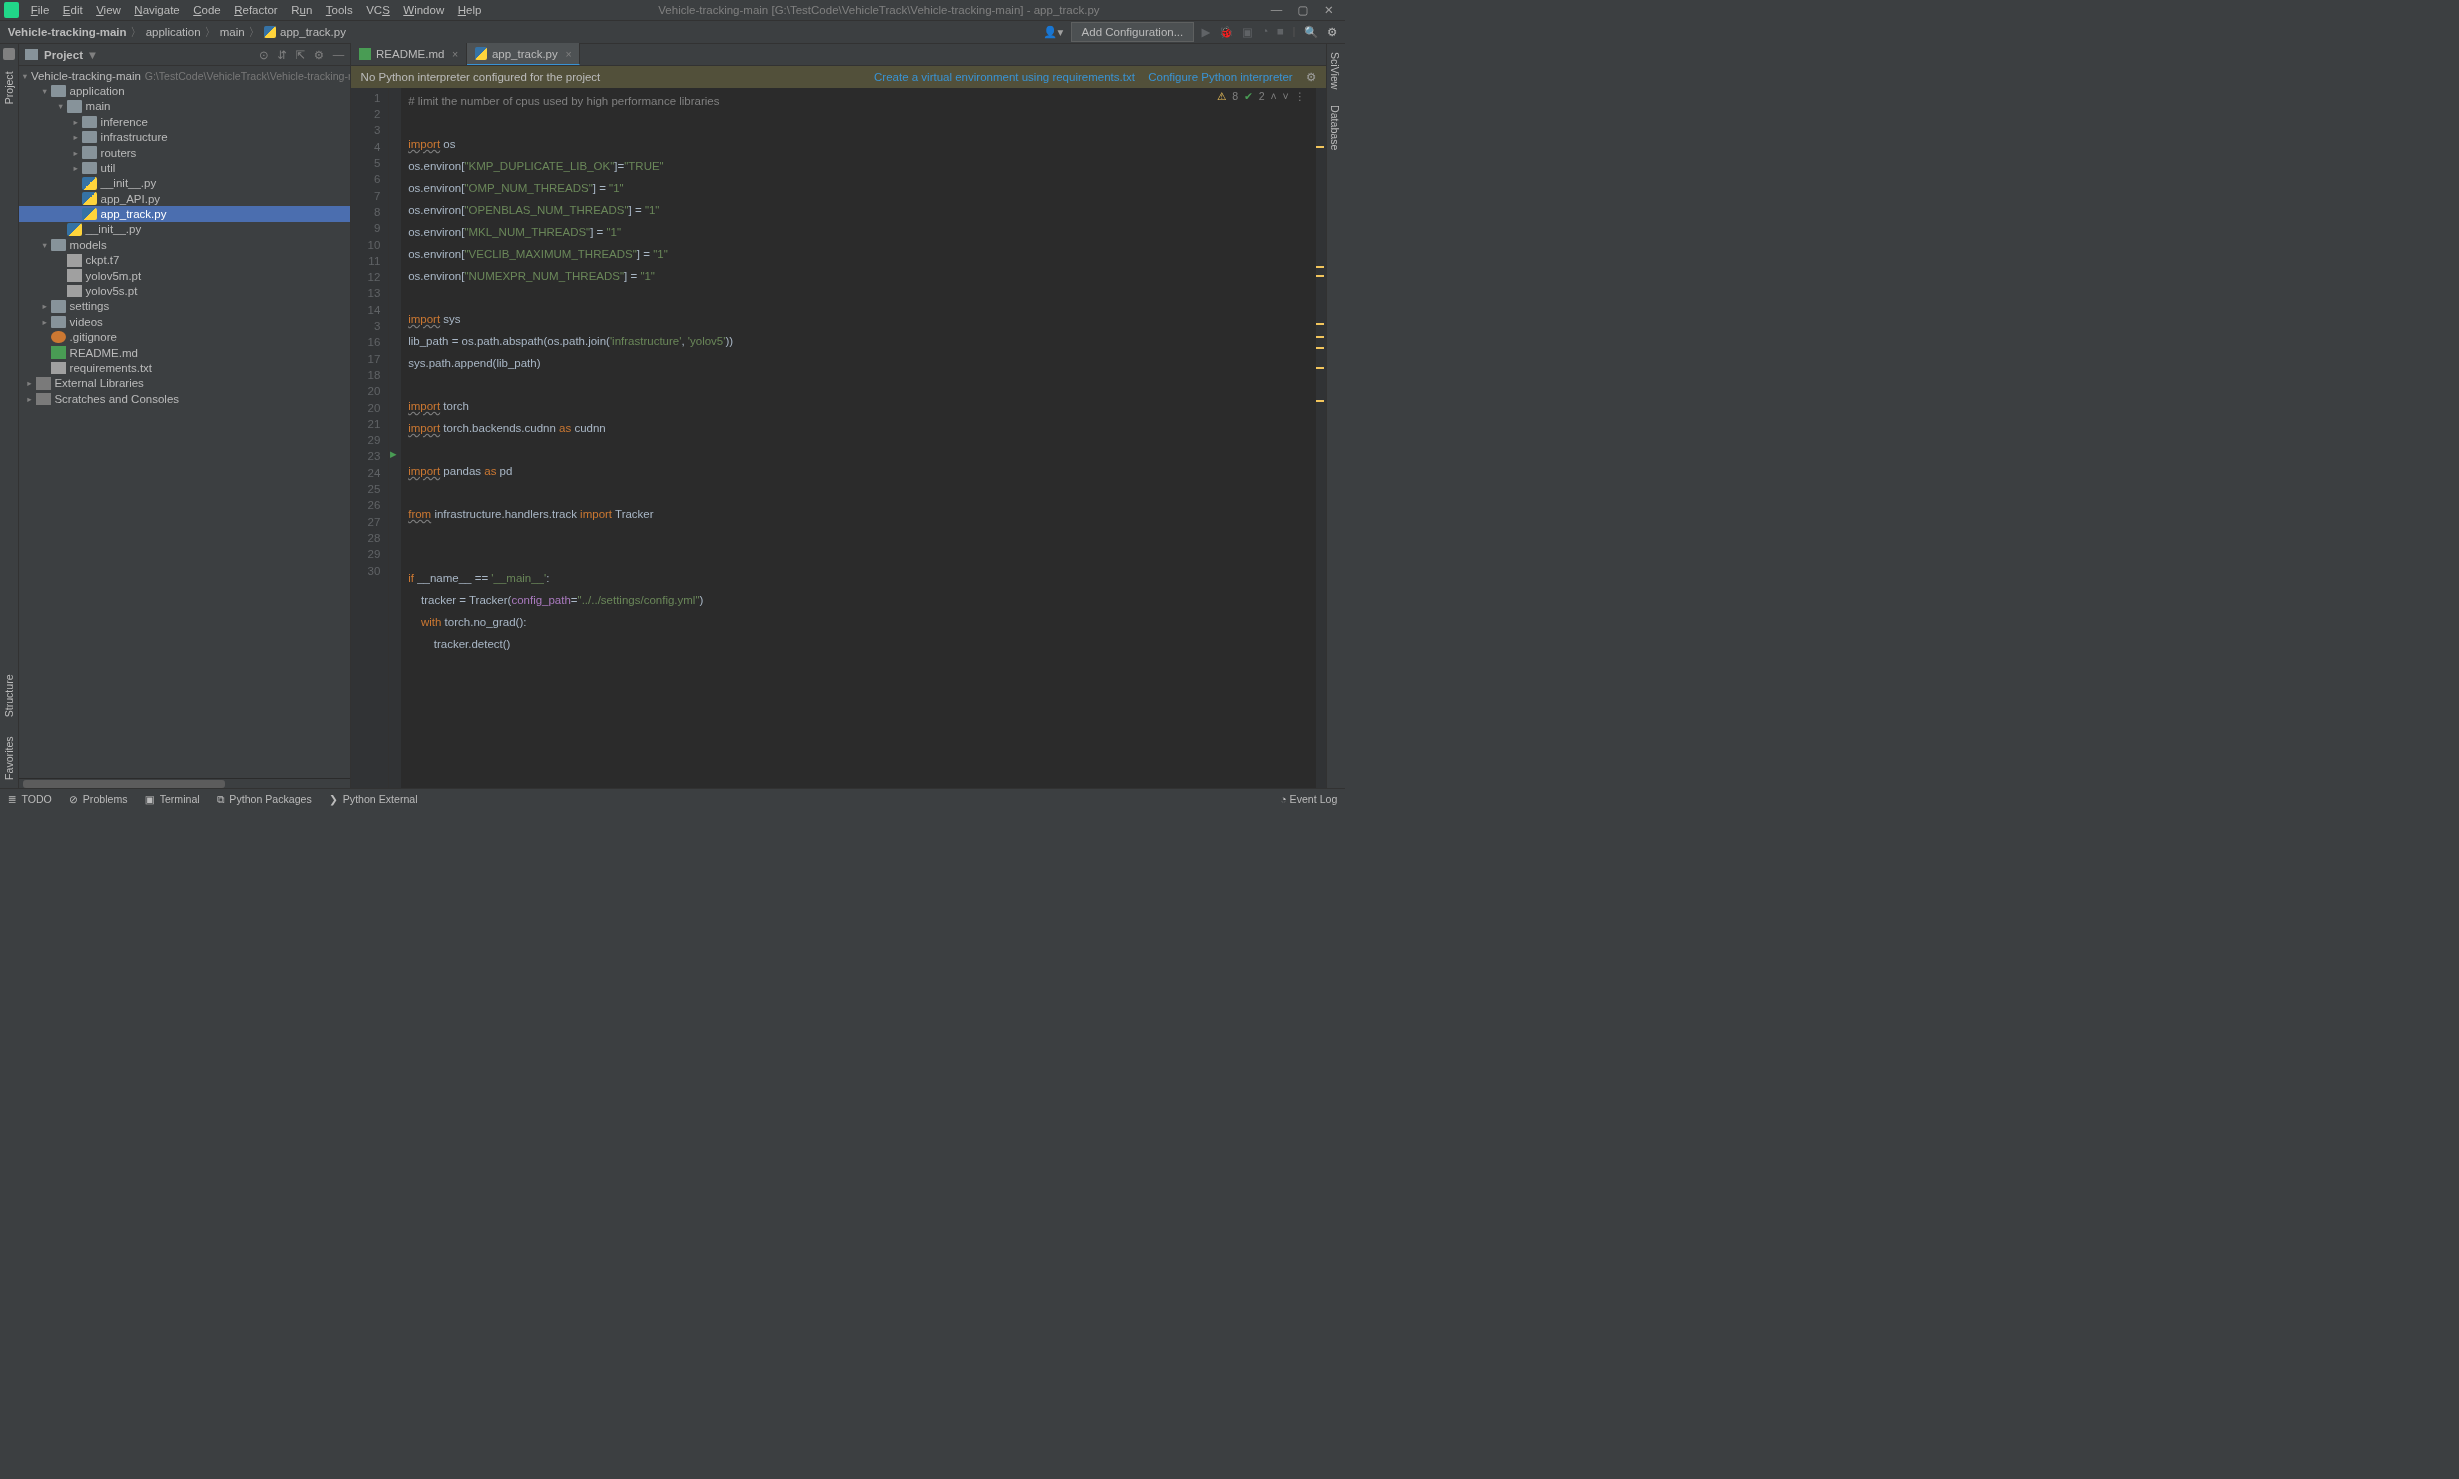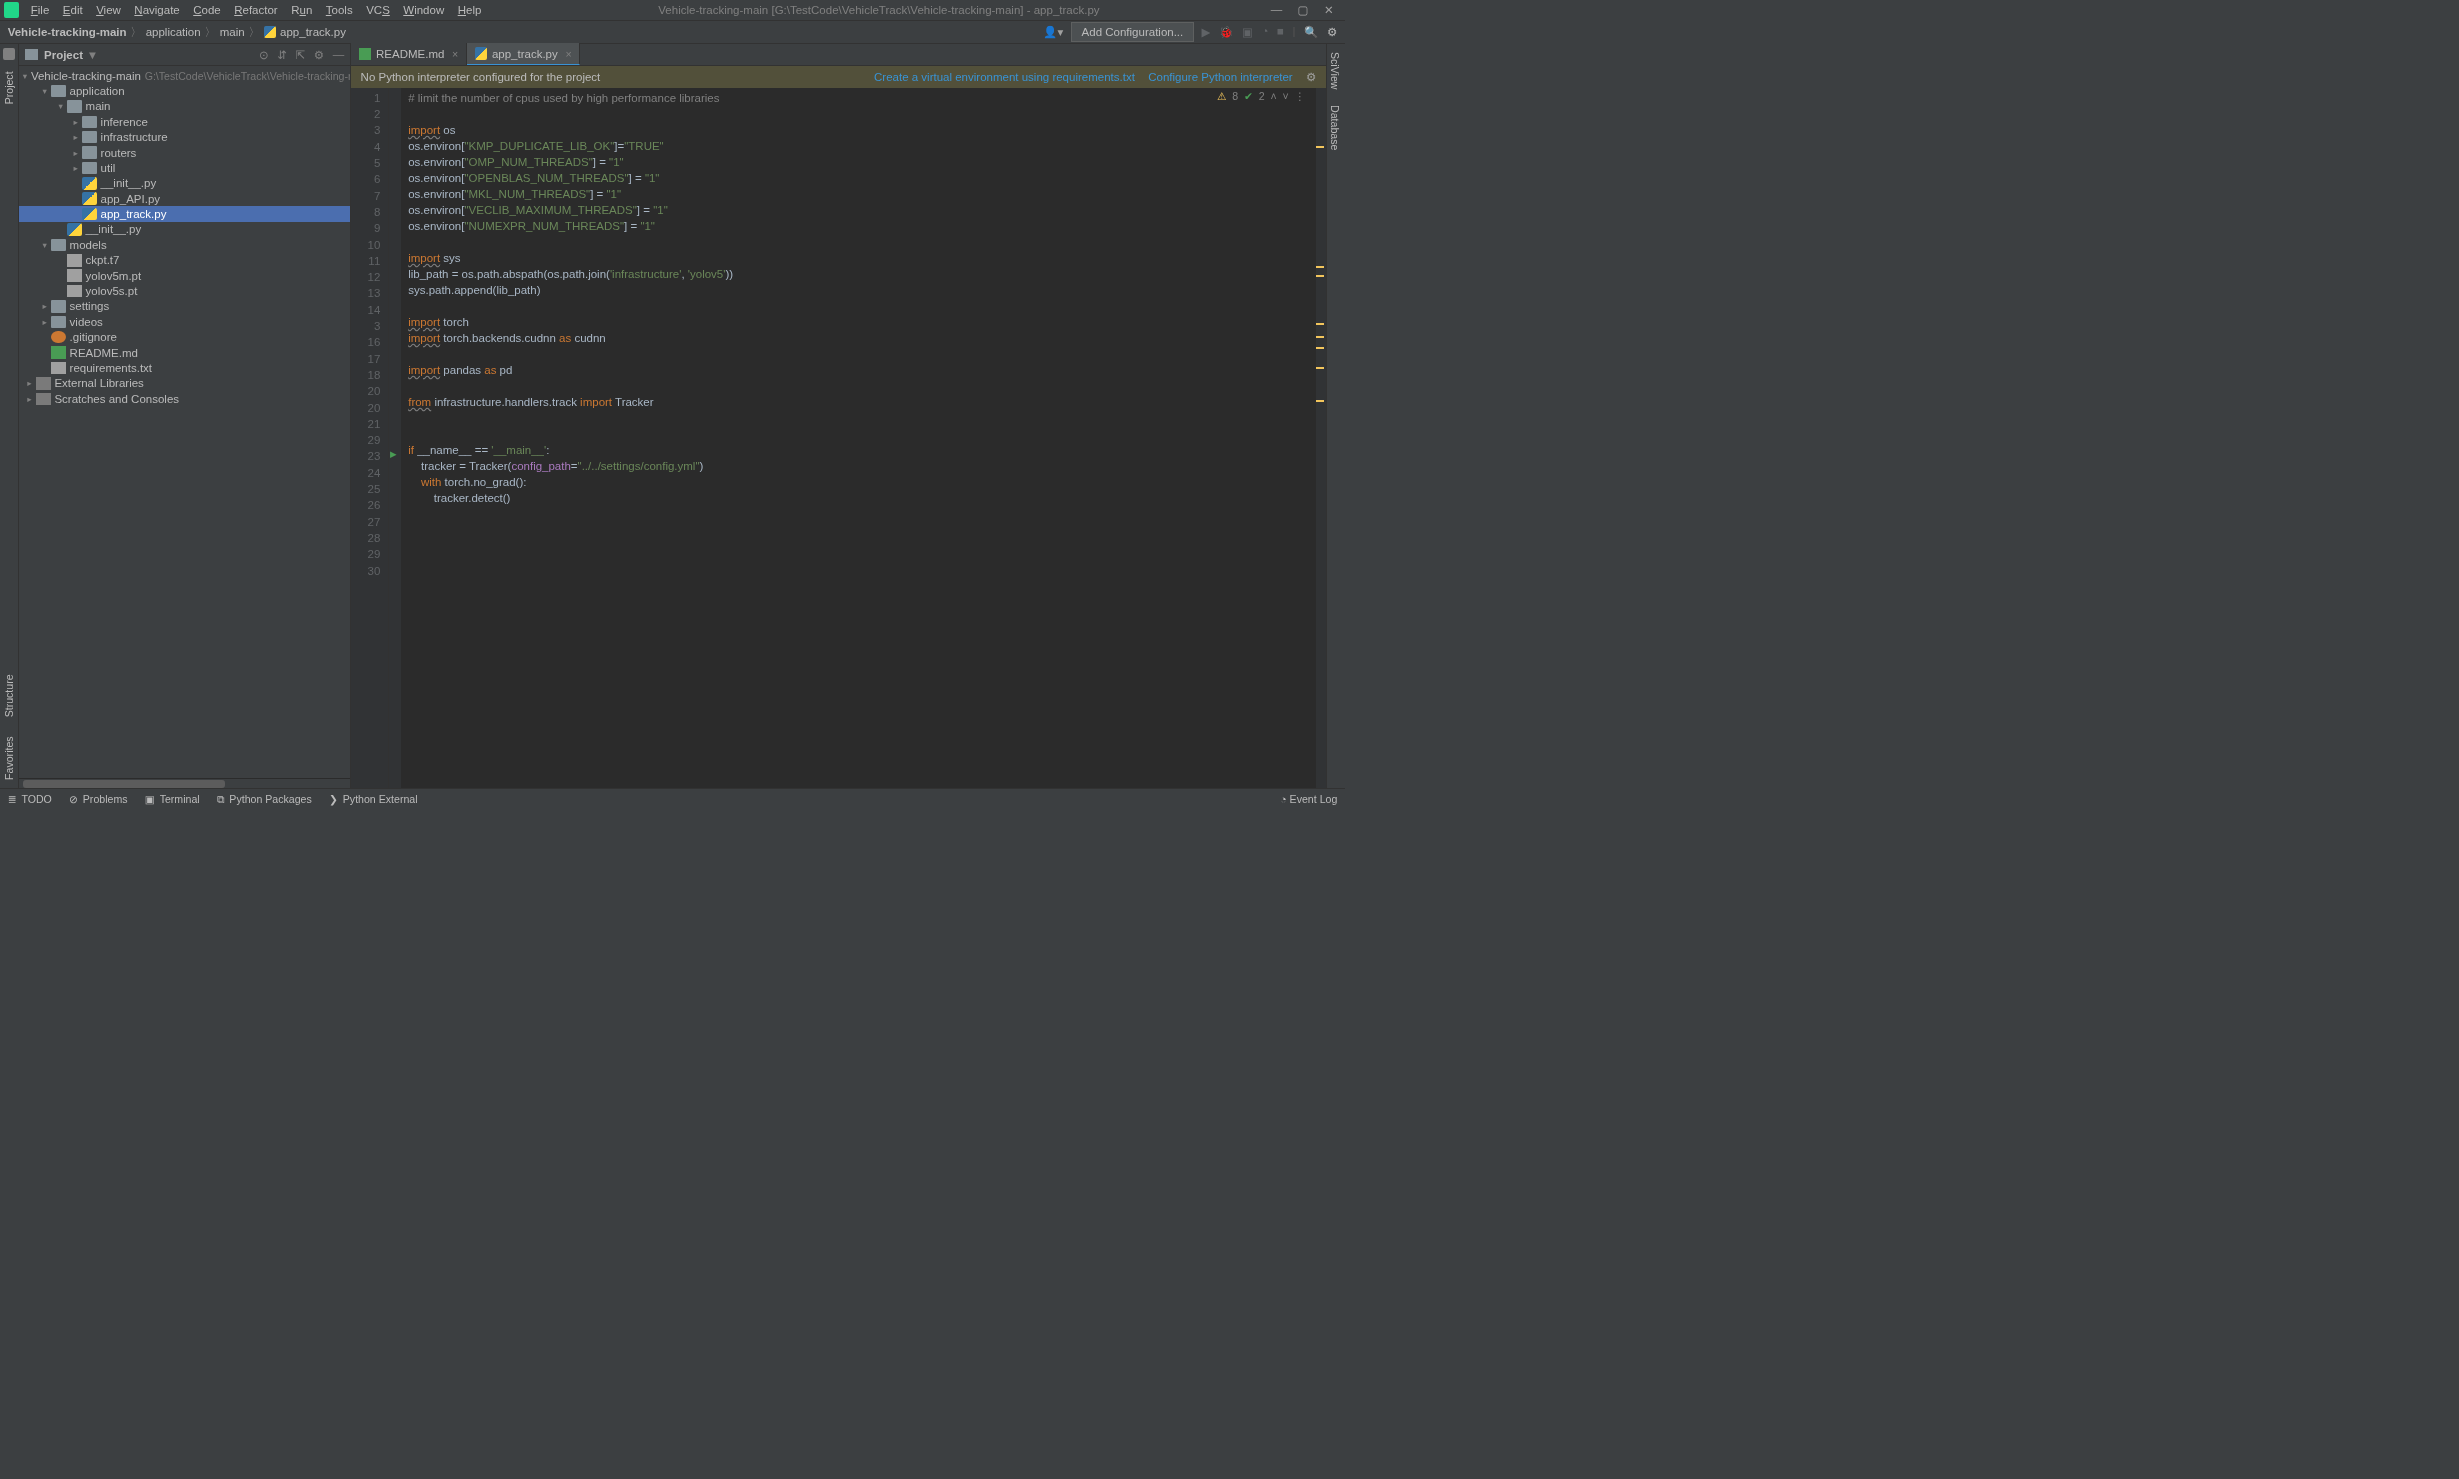--- a/index.html
+++ b/index.html
@@ -51,21 +51,21 @@
 .tab.active { background: #4e5254; border-bottom: 1.9px solid #3993d4; }
 .tab .close { color: #808080; font-size: 10.6px; margin-left: 2.9px; }
 .warning-bar { height: 22px; background: #52503a; display: flex; align-items: center; padding: 0 9.6px; font-size: 11.5px; color: #bbbbbb; }
 .warning-bar .link { color: #3993d4; cursor: pointer; }
 .warning-bar .right-links { margin-left: auto; display: flex; gap: 13.4px; align-items: center; }
 .warning-bar .gear { color: #a0a0a0; }
 .editor-body { flex: 1; display: flex; overflow: hidden; position: relative; }
 .gutter { width: 38px; background: #313335; border-right: 1px solid #323232; text-align: right; padding: 0 7.7px 0 0; color: #606366; font-family: 'JetBrains Mono', 'Consolas', monospace; font-size: 11.5px; line-height: 16.3px; padding-top: 1.9px; }
 .gutter-marks { width: 11.5px; background: #313335; position: relative; }
 .run-mark { position: absolute; left: 1px; color: #499c54; font-size: 8.6px; }
-.code { flex: 1; font-family: 'JetBrains Mono', 'Consolas', monospace; font-size: 11.5px; line-height: 16px; padding: 1.9px 0 0 7.7px; color: #a9b7c6; white-space: pre; }
+.code { flex: 1; font-family: 'JetBrains Mono', 'Consolas', monospace; font-size: 11.5px; line-height: 21px; padding: 1.9px 0 0 7.7px; color: #a9b7c6; white-space: pre; }
 .cm { color: #808080; }
 .kw { color: #cc7832; }
 .str { color: #6a8759; }
 .param { color: #aa7abf; }
 .underline-wavy { text-decoration: underline wavy #808080; }
 .right-gutter { width: 19px; background: #3c3f41; border-left: 1px solid #323232; }
 .right-gutter .vert-t { writing-mode: vertical-rl; font-size: 10.6px; color: #bbbbbb; padding: 7.7px 1.9px; }
 .status-right-edit { position: absolute; top: 1.9px; right: 21px; display: flex; align-items: center; gap: 5.8px; font-size: 10.6px; color: #808080; }
 .status-right-edit .warn { color: #f2c55c; }
 .status-right-edit .chk { color: #499c54; }

